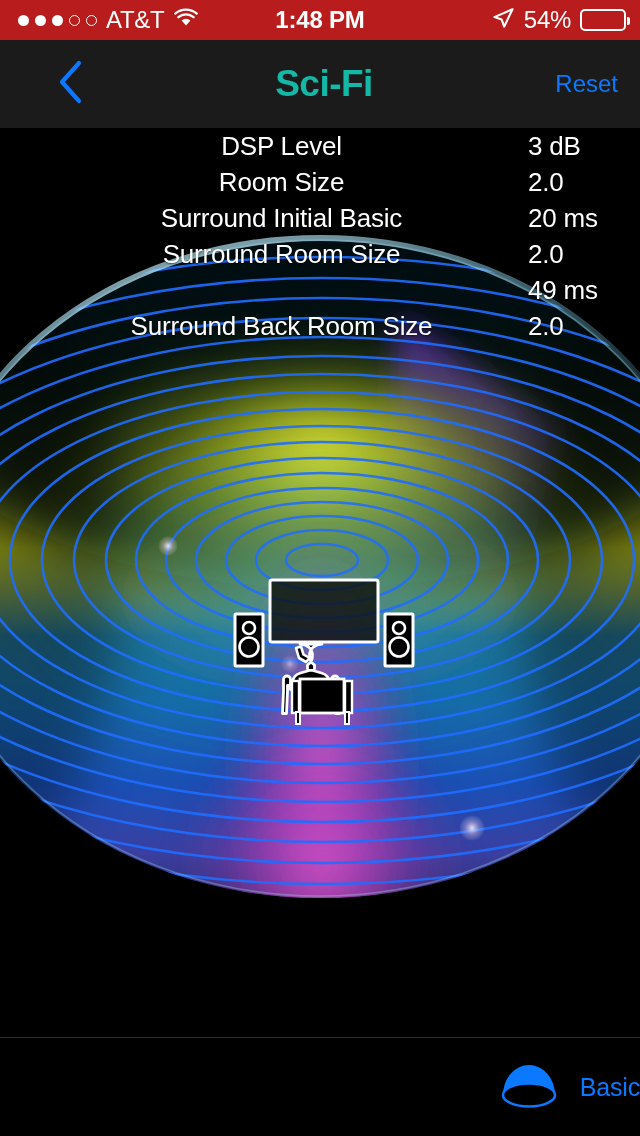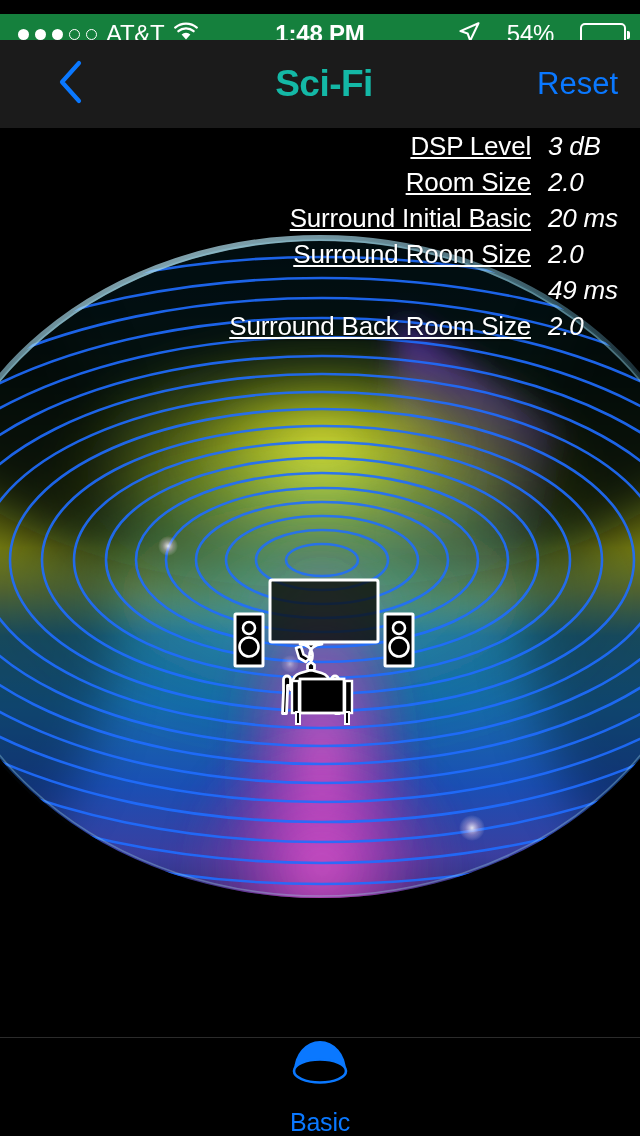--- a/index.html
+++ b/index.html
@@ -18,23 +18,23 @@
     position: relative;
     width: 640px;
     height: 1136px;
     background: #000000;
     overflow: hidden;
   }
 
   
   #status-bar {
     position: absolute;
-    left: 0; top: 14px;
+    left: 0; top: 0;
     width: 640px; height: 40px;
-    background: #15803d;
+    background: #b91c1c;
     color: #ffffff;
     z-index: 40;
   }
   .sb-left {
     position: absolute;
     left: 18px; top: 0;
     height: 40px;
     display: flex;
     align-items: center;
     gap: 9px;
@@ -54,21 +54,21 @@
     width: 640px; height: 40px;
     display: flex; align-items: center; justify-content: center;
     font-size: 24px; font-weight: bold;
     letter-spacing: -0.2px;
     text-align: right;
   }
   .sb-right {
     position: absolute;
     right: 14px; top: 0;
     height: 40px;
-    display: flex; align-items: center; gap: 26px;
+    display: flex; align-items: center; gap: 9px;
   }
   .batt-pct { font-size: 24px; letter-spacing: -0.3px; }
   .battery {
     position: relative;
     width: 46px; height: 22px;
     border: 2px solid #ffffff;
     border-radius: 5px;
     box-sizing: border-box;
     padding: 2px;
   }
@@ -110,21 +110,21 @@
     font-size: 37px;
     font-weight: bold;
     letter-spacing: -0.5px;
   }
   #reset-button {
     position: absolute;
     right: 22px; top: 0;
     height: 88px;
     display: flex; align-items: center;
     color: #0a78ff;
-    font-size: 31px;
+    font-size: 24px;
     cursor: pointer;
   }
 
   
   #viz {
     position: absolute;
     left: 0; top: 128px;
     width: 640px; height: 910px;
     overflow: hidden;
     background: #000;
@@ -144,49 +144,47 @@
     height: 36px;
     display: flex;
     align-items: center;
     color: #ffffff;
     font-size: 26px;
     letter-spacing: -0.2px;
     text-shadow: 0 1px 2px rgba(0,0,0,0.55);
   }
   .param-label {
     position: absolute;
-    left: 0;
+    left: 16px;
     width: 531px;
-    text-align: right;
+    text-align: center;
     white-space: nowrap;
-    text-decoration: underline;
   }
   .param-value {
     position: absolute;
-    left: 548px;
+    left: 528px;
     white-space: nowrap;
-    font-style: italic;
   }
 
   
   #tab-bar {
     position: absolute;
     left: 0; bottom: 0;
     width: 640px; height: 98px;
     background: #000000;
     border-top: 1px solid #2b2b2b;
     display: flex;
     z-index: 40;
   }
   .tab-item {
     flex: 1;
     display: flex;
-    flex-direction: column;
+    flex-direction: row;
     align-items: center;
-    justify-content: center;
+    justify-content: flex-end;
     gap: 20px;
     cursor: pointer;
   }
   .tab-icon {
     height: 50px;
     display: flex;
     align-items: center;
     justify-content: center;
   }
   .tab-label { font-size: 25px; letter-spacing: -0.2px; }

